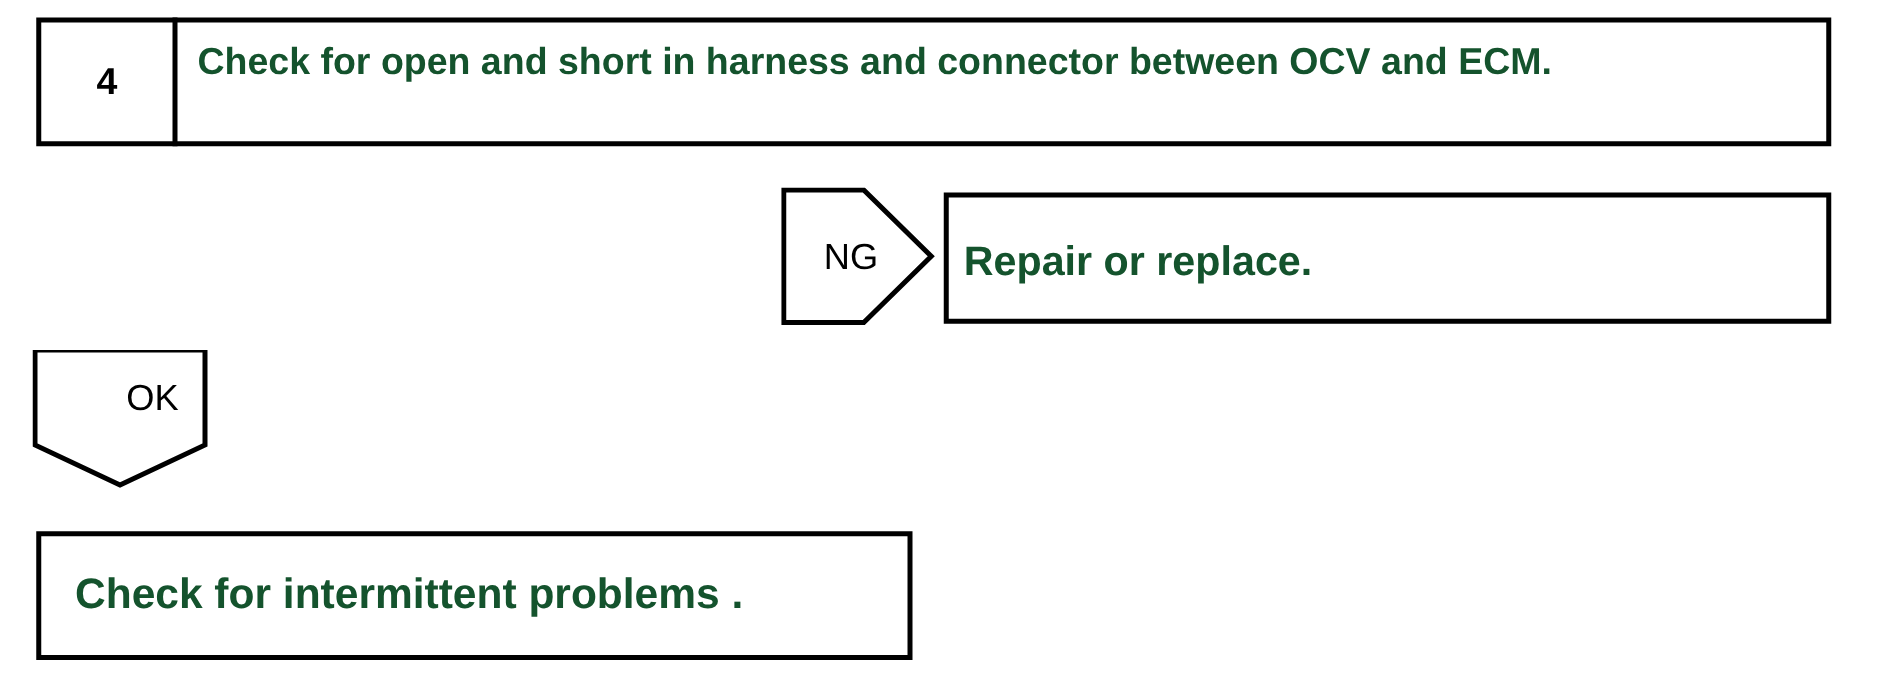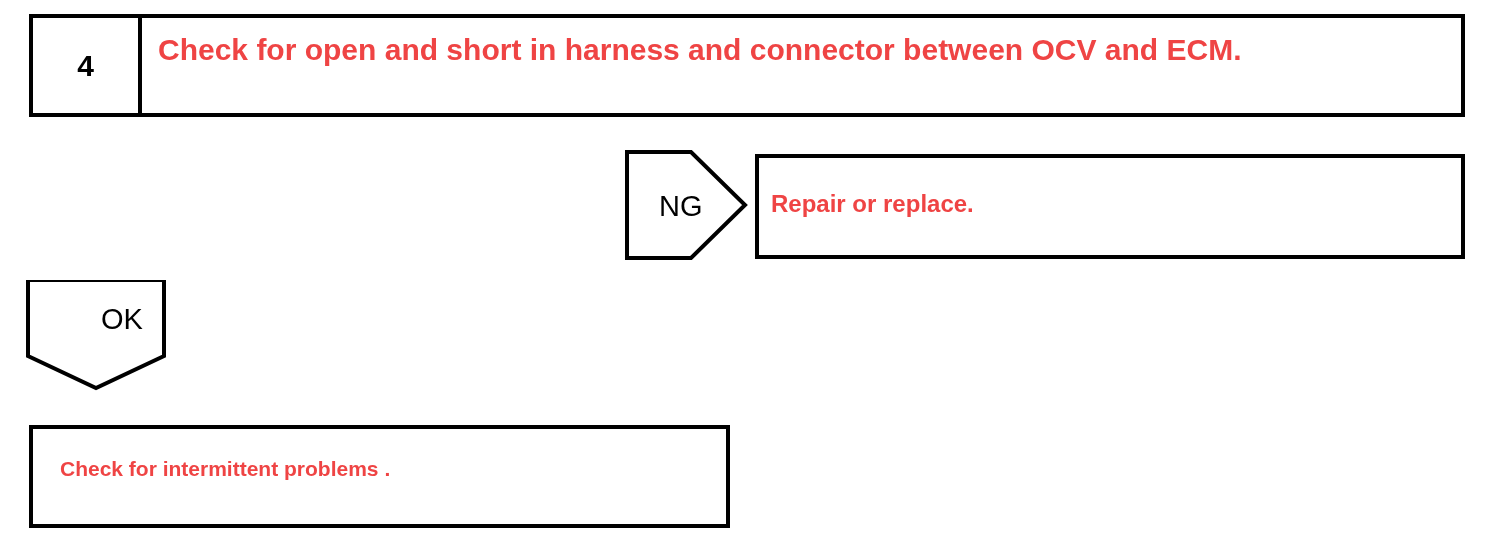--- a/index.html
+++ b/index.html
@@ -36,21 +36,21 @@
     font-weight: bold;
     color: #000000;
   }
   .step-divider {
     position: absolute;
     background: #000000;
   }
   .box-text {
     position: absolute;
     font-weight: bold;
-    color: #ef4444;
+    color: #14532d;
     white-space: nowrap;
     line-height: 1;
   }
 
   
   .pent-wrap {
     position: absolute;
   }
   .pent-wrap svg {
     display: block;
@@ -79,27 +79,27 @@
   <div class="pent-wrap" style="left:625px; top:150px; width:124px; height:110px;">
     <svg width="124" height="110" viewBox="0 0 124 110">
       <polygon points="2,2 66,2 120,55 66,108 2,108" fill="#ffffff" stroke="#000000" stroke-width="4" stroke-linejoin="miter"></polygon>
     </svg>
   </div>
 
   <div class="pent-label" style="left:659px; top:192px; font-size:29px;">NG</div>
 
   <div class="flow-box" style="left:755px; top:154px; width:710px; height:105px;"></div>
 
-  <div class="box-text" style="left:771px; top:192px; font-size:24px;text-align:center;">Repair or replace.</div>
+  <div class="box-text" style="left:771px; top:192px; font-size:33px;text-align:center;">Repair or replace.</div>
 
   <div class="pent-wrap" style="left:26px; top:280px; width:142px; height:112px;">
     <svg width="142" height="112" viewBox="0 0 142 112">
       <polygon points="2,0 138,0 138,76 70,108 2,76" fill="#ffffff" stroke="#000000" stroke-width="4" stroke-linejoin="miter"></polygon>
     </svg>
   </div>
 
   <div class="pent-label" style="left:72px; top:305px; font-size:29px;margin-left:29px;">OK</div>
 
   <div class="flow-box" style="left:29px; top:425px; width:701px; height:103px;"></div>
 
-  <div class="box-text" style="left:60px; top:458px; font-size:21px;">Check for intermittent problems .</div>
+  <div class="box-text" style="left:60px; top:458px; font-size:34px;">Check for intermittent problems .</div>
 
 </div>
 
 </body></html>

